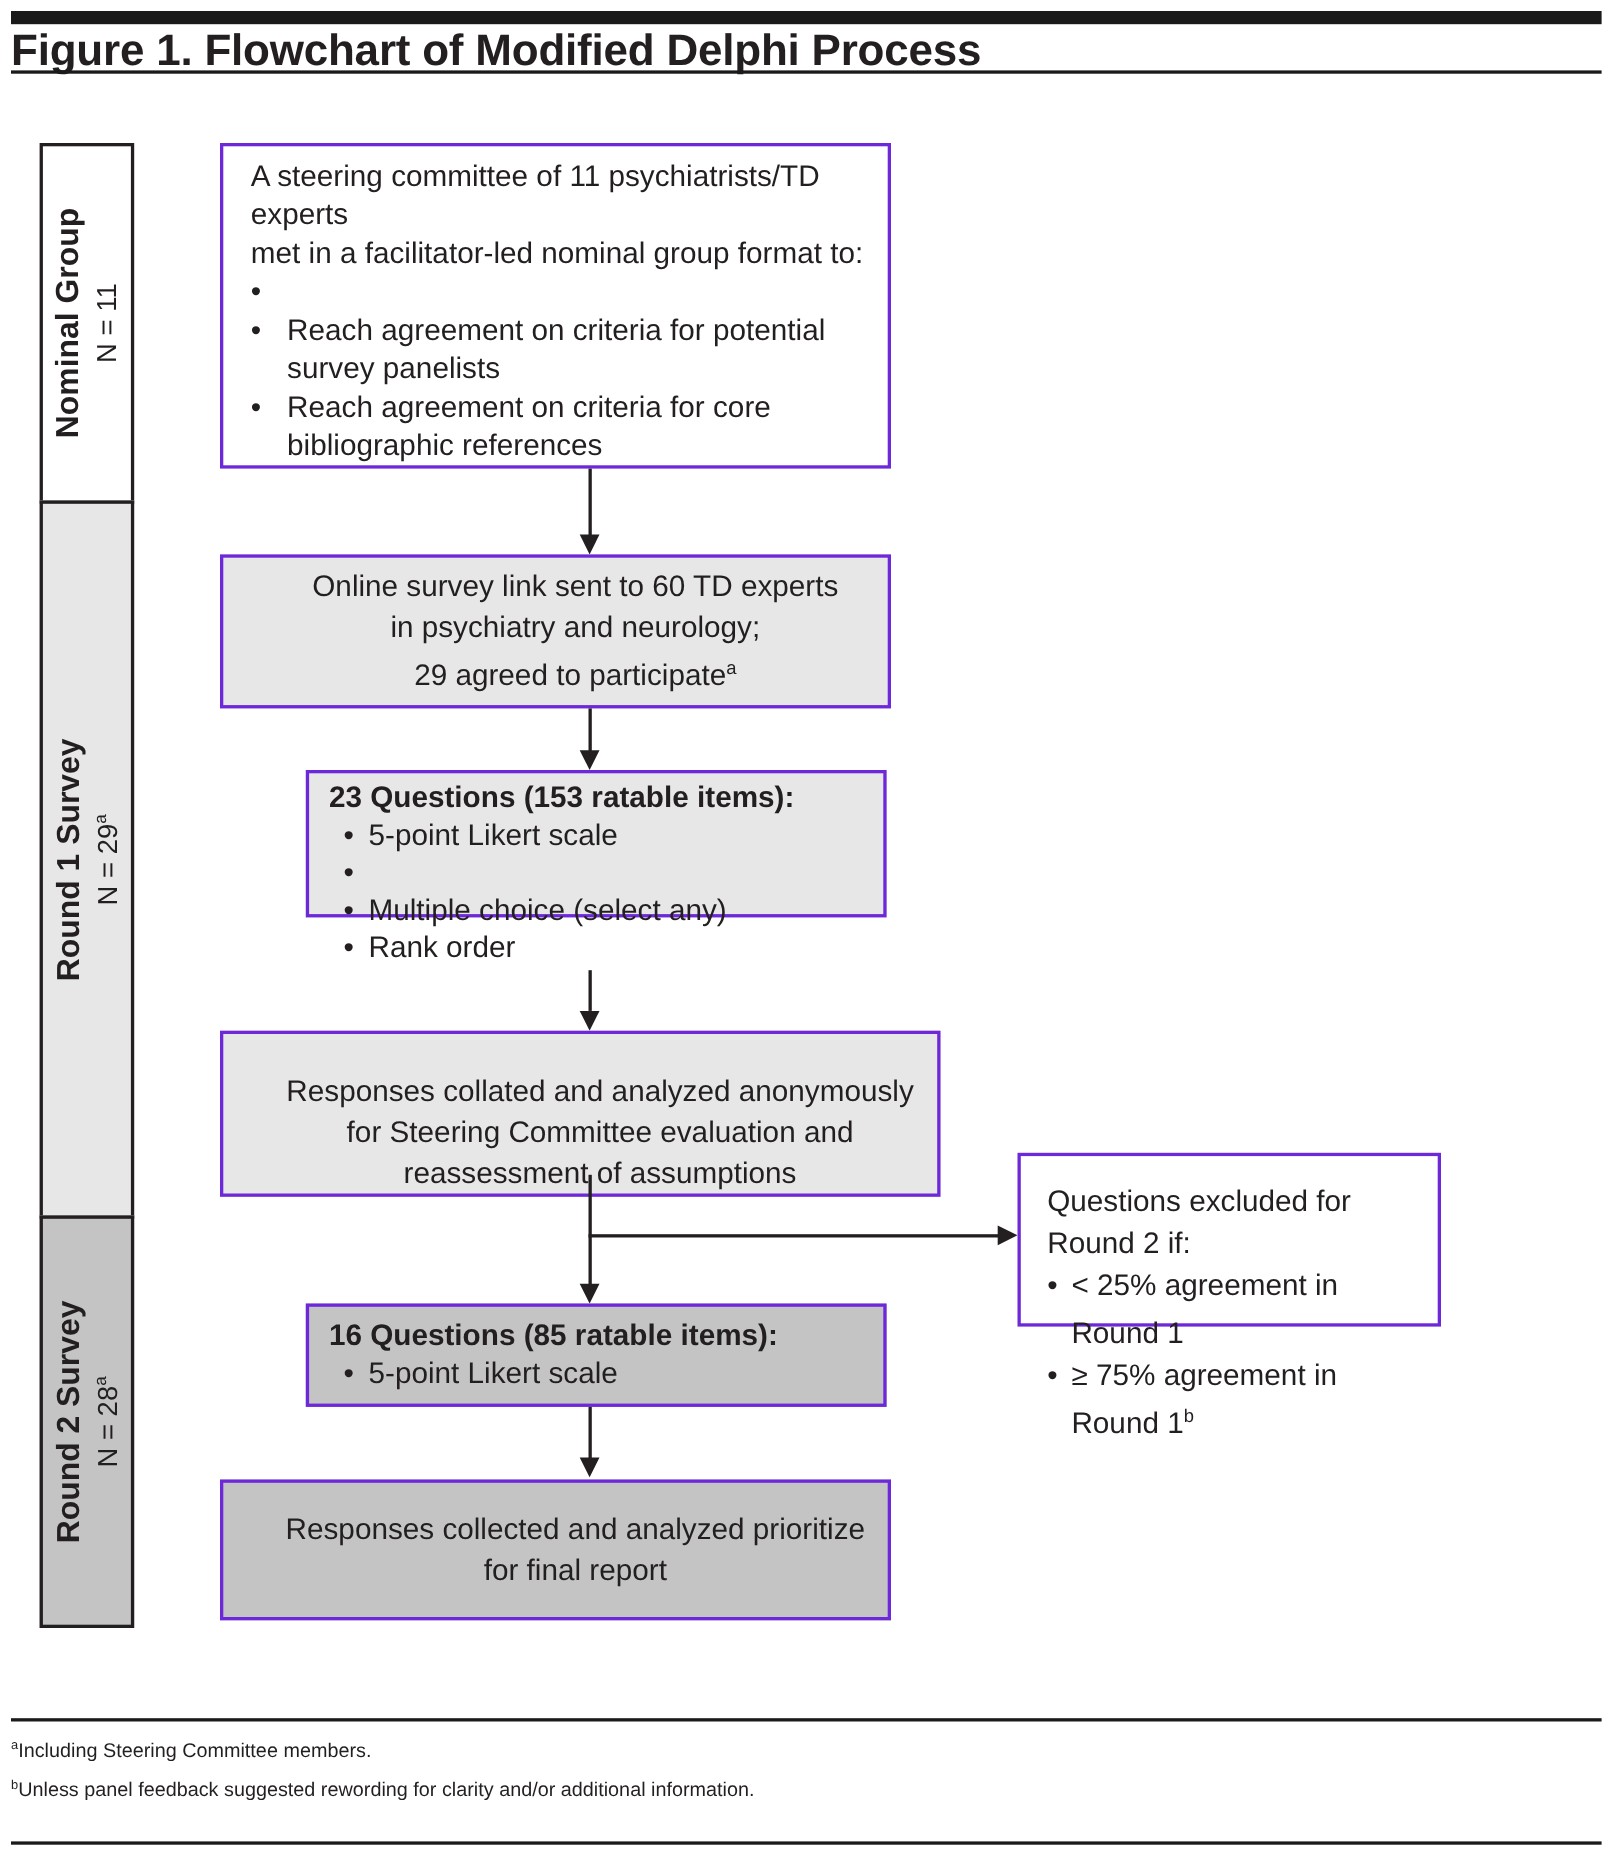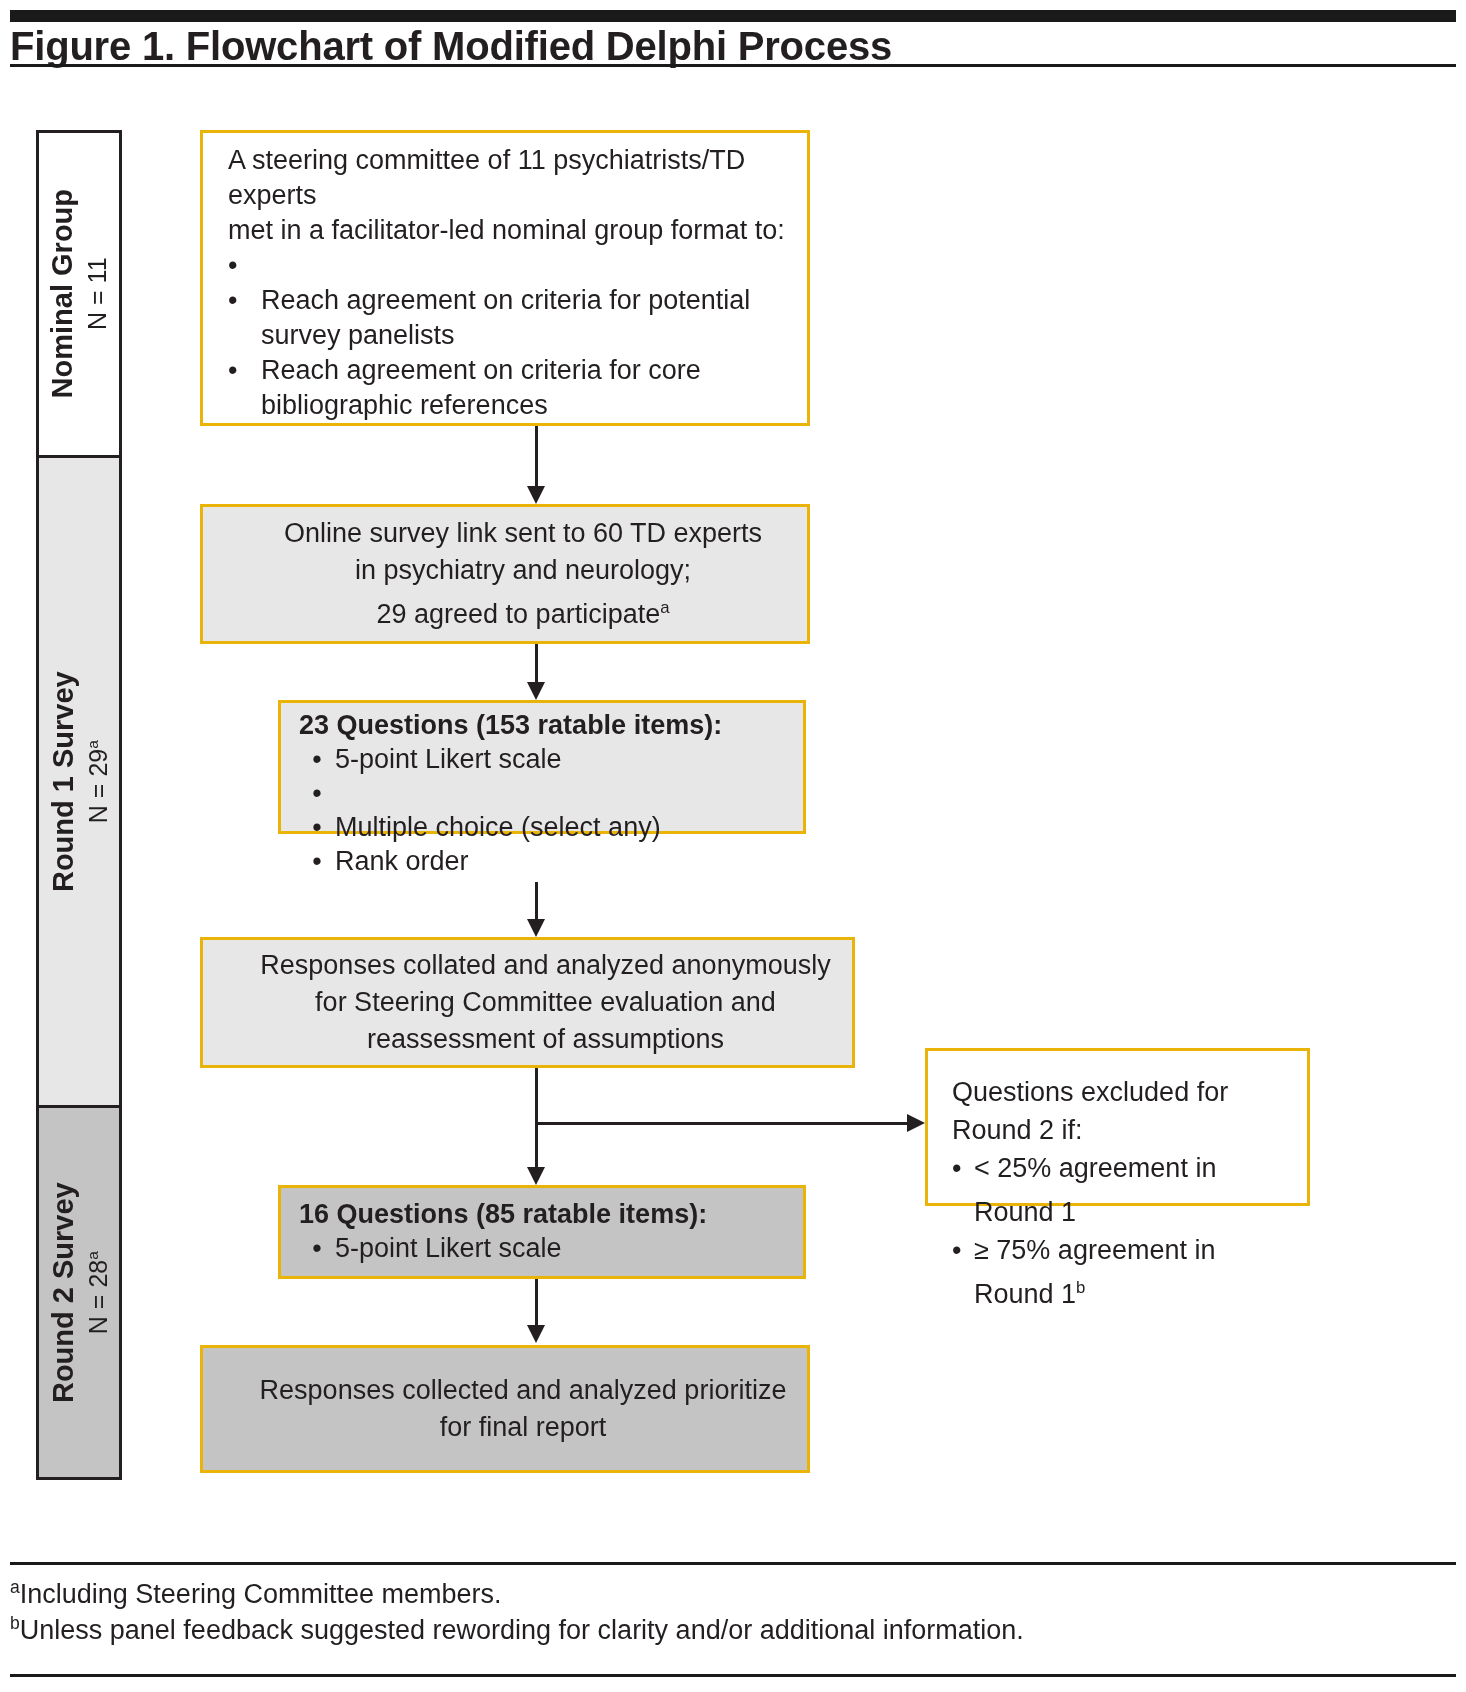--- a/index.html
+++ b/index.html
@@ -18,31 +18,31 @@
           display: flex; align-items: center; justify-content: center; }
   .side.s1 { top: 130px;  height: 328px; background: #ffffff; }
   .side.s2 { top: 455px;  height: 653px; background: #e7e7e7; }
   .side.s3 { top: 1105px; height: 375px; background: #c4c4c4; }
   .rot { transform: rotate(-90deg); text-align: center; white-space: nowrap; }
   .sname { font-weight: bold; font-size: 29px; line-height: 32px; }
   .snval { font-size: 25px; line-height: 28px; }
   sup { font-size: 62%; }
 
   
-  .fbox { position: absolute; border: 3px solid #eab308; font-size: 27px; line-height: 34px; }
+  .fbox { position: absolute; border: 3px solid #6d28d9; font-size: 27px; line-height: 34px; }
   .ml   { white-space: pre-line; }
   .light { background: #e7e7e7; }
   .dark  { background: #c4c4c4; }
   .centerbox { display: flex; flex-direction: column; align-items: center; justify-content: center;
                text-align: center; line-height: 37px; padding-left: 36px; }
 
   .b1 { left: 200px; top: 130px;  width: 610px; height: 296px; background: #ffffff; padding: 10px 16px 0 25px; line-height: 35px; }
   .b2 { left: 200px; top: 504px;  width: 610px; height: 140px; }
   .b3 { left: 278px; top: 700px;  width: 528px; height: 134px; padding: 5px 14px 0 18px; }
-  .b4 { left: 200px; top: 937px;  width: 655px; height: 131px; }
+  .b4 { left: 200px; top: 937px;  width: 655px; height: 151px; justify-content: flex-end; }
   .sb { left: 925px; top: 1048px; width: 385px; height: 158px; background: #ffffff; padding: 22px 10px 0 24px; line-height: 38px; }
   .b5 { left: 278px; top: 1185px; width: 528px; height: 94px;  padding: 9px 14px 0 18px; }
   .b6 { left: 200px; top: 1345px; width: 610px; height: 128px; }
 
   .bhead { font-weight: bold; }
   .brow  { display: flex; }
   .brow .blt  { width: 33px; flex: 0 0 33px; }
   .b3 .brow .blt, .b5 .brow .blt { width: 36px; flex: 0 0 36px; text-align: center; }
   .sbrow { display: flex; }
   .sbrow .blt { flex: 0 0 22px; }
@@ -51,21 +51,21 @@
   .vline { position: absolute; width: 2.5px; background: #231f20; }
   .hline { position: absolute; height: 2.5px; background: #231f20; }
   .head-down  { position: absolute; width: 0; height: 0;
                 border-left: 9px solid transparent; border-right: 9px solid transparent;
                 border-top: 18px solid #231f20; }
   .head-right { position: absolute; width: 0; height: 0;
                 border-top: 9px solid transparent; border-bottom: 9px solid transparent;
                 border-left: 18px solid #231f20; }
 
   
-  .fn { position: absolute; left: 10px; font-size: 27px; line-height: 34px; }
+  .fn { position: absolute; left: 10px; font-size: 18px; line-height: 34px; }
   .fn sup { font-size: 65%; }
   .foot-rule-top    { position: absolute; left: 10px; top: 1562px; width: 1446px; height: 3px; background: #1a1a1a; }
   .foot-rule-bottom { position: absolute; left: 10px; top: 1674px; width: 1446px; height: 3px; background: #1a1a1a; }
 </style>
 </head>
 <body>
 
 <div class="page">
 
   <div class="top-bar"></div>

